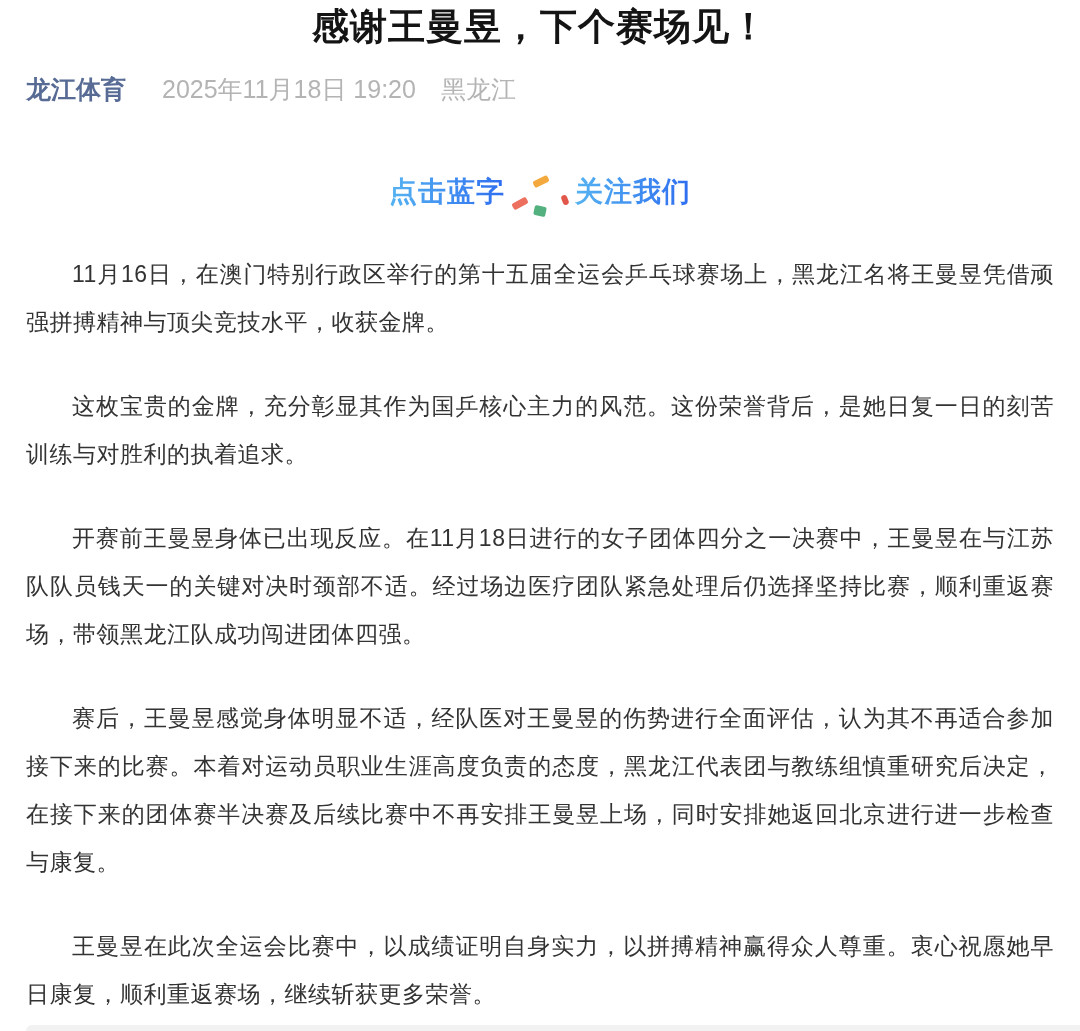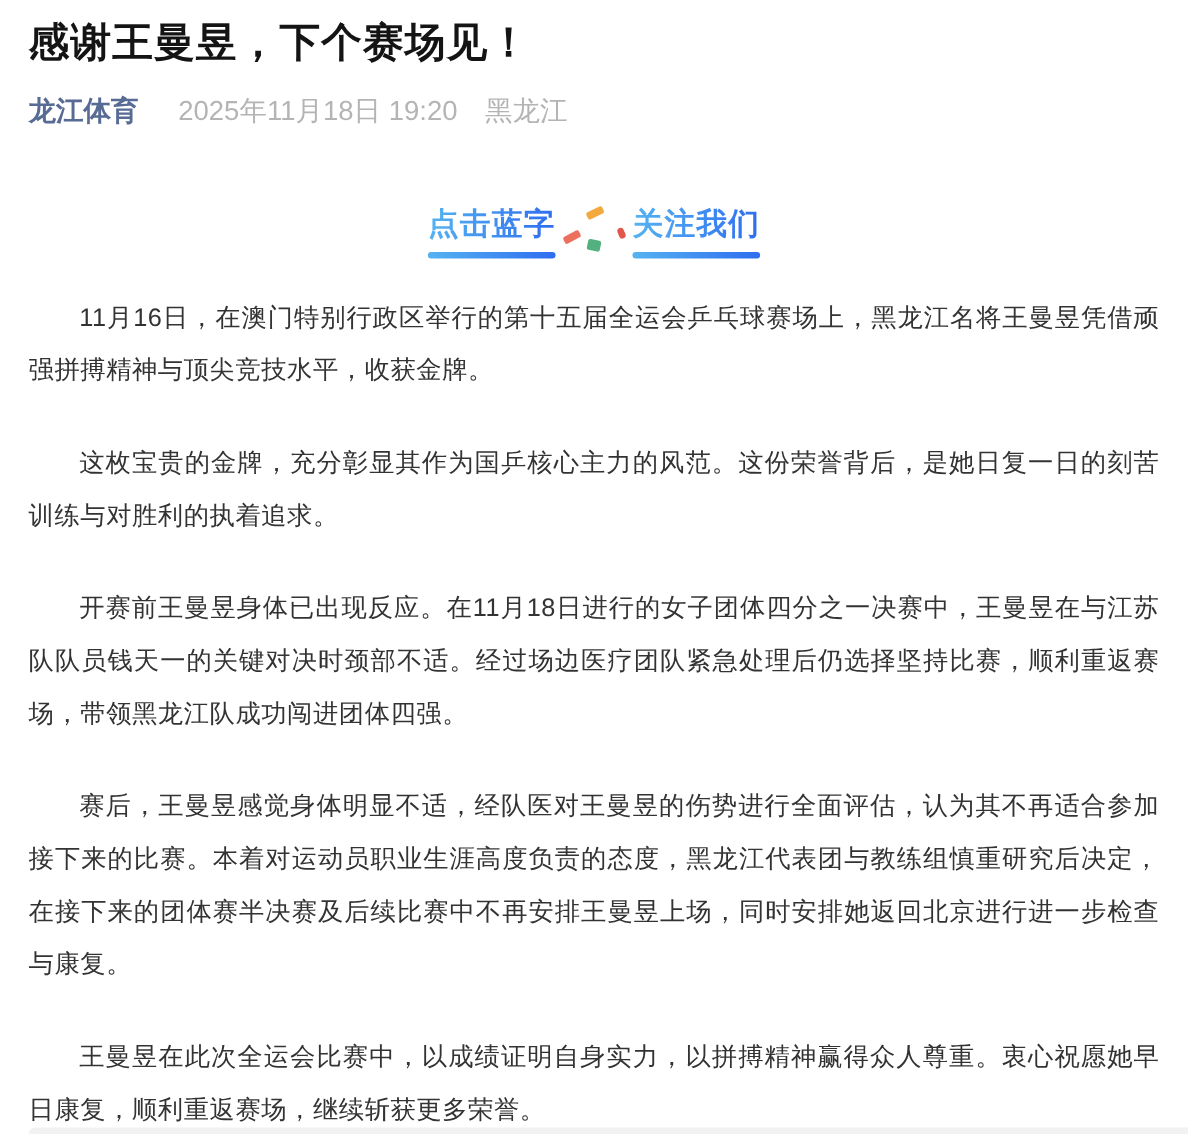--- a/index.html
+++ b/index.html
@@ -13,26 +13,27 @@
     width: 1080px;
     height: 1031px;
     background: #ffffff;
     overflow: hidden;
     box-sizing: border-box;
     padding: 0 26px;
   }
   
   .article-title {
     margin: 0;
-    padding-top: 16px;
+    padding-top: 4px;
     font-size: 37px;
     line-height: 1.22;
     font-weight: 700;
     letter-spacing: 1px;
     color: var(--title-text, #141414);
+    text-align: center;
   }
   
   .byline {
     margin-top: 25px;
     display: flex;
     align-items: flex-start;
     font-size: 25px;
     line-height: 1.2;
   }
   .byline .author {
@@ -51,21 +52,21 @@
   
   .banner {
     margin-top: 69px;
     display: flex;
     justify-content: center;
     align-items: flex-start;
     gap: 0;
   }
   .banner-cta {
     display: flex;
-    flex-direction: column;
+    flex-direction: row;
     align-items: center;
     cursor: pointer;
   }
   .banner-text {
     font-size: 28px;
     font-weight: 700;
     letter-spacing: 1px;
     background: linear-gradient(90deg, var(--banner-blue-start, #55b3f1), var(--banner-blue-end, #2e6df0));
     -webkit-background-clip: text;
     background-clip: text;

